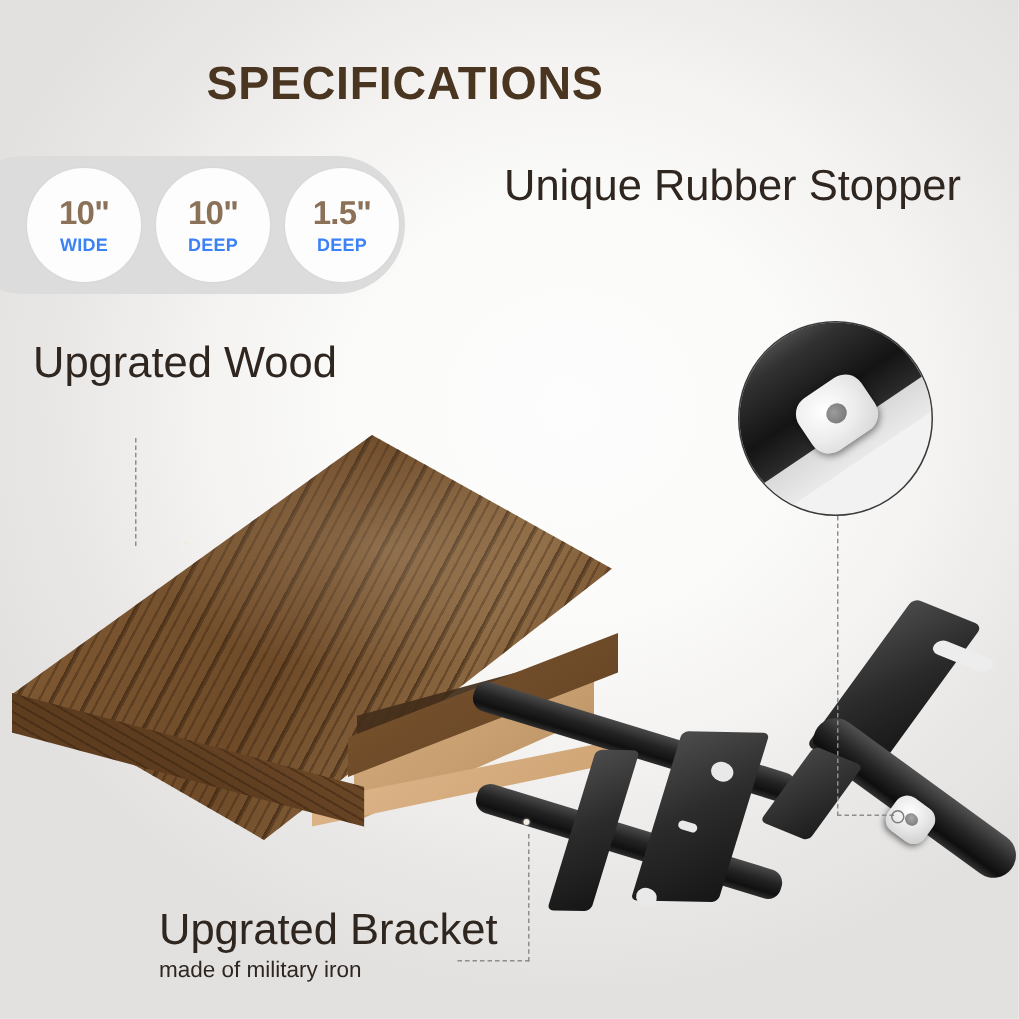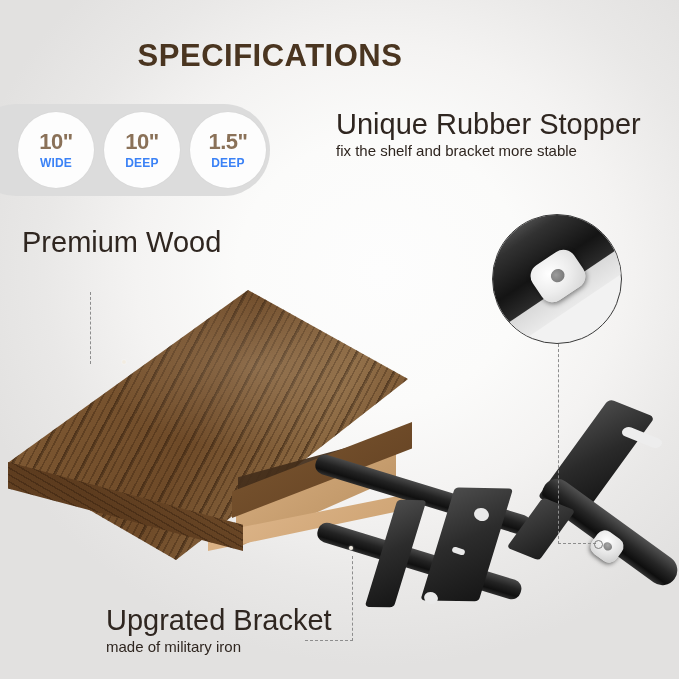--- a/index.html
+++ b/index.html
@@ -184,25 +184,24 @@
       <div class="lab">DEEP</div>
     </div>
     <div class="badge">
       <div class="val">1.5"</div>
       <div class="lab">DEEP</div>
     </div>
   </div>
 
   <div class="callout" id="callout-stopper">
     <div class="head">Unique Rubber Stopper</div>
-    <div class="sub">fix the shelf and bracket more stable</div>
   </div>
 
   <div class="callout" id="callout-wood">
-    <div class="head">Premium Wood</div>
+    <div class="head">Upgrated Wood</div>
   </div>
 
   <div class="callout" id="callout-bracket">
     <div class="head">Upgrated Bracket</div>
     <div class="sub">made of military iron</div>
   </div>
 
   <div id="shelf">
     <div class="wood-top"></div>
     <div class="cavity-shadow"></div>

